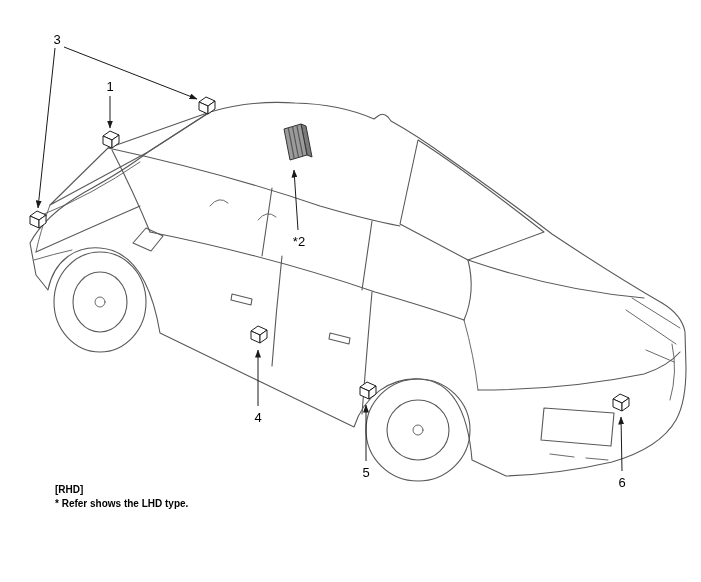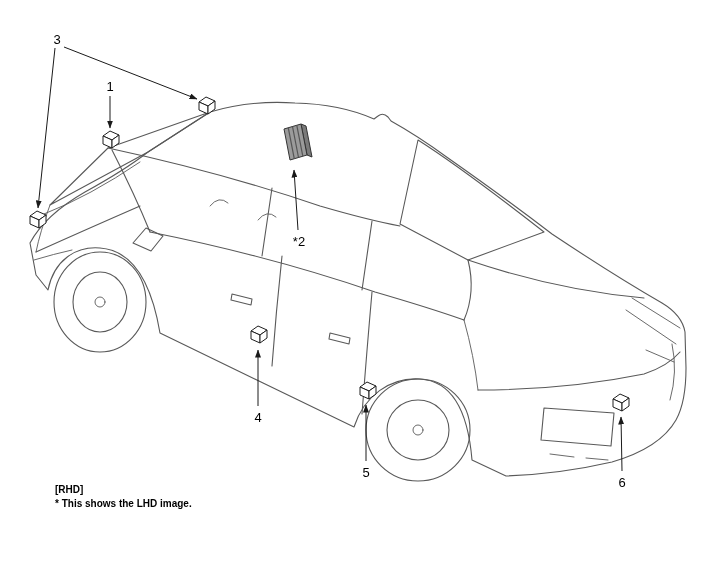--- a/index.html
+++ b/index.html
@@ -136,16 +136,16 @@
       <text class="callout-label" text-anchor="middle" x="110" y="91">1</text>
       <text class="callout-label" text-anchor="middle" x="299" y="246">*2</text>
       <text class="callout-label" text-anchor="middle" x="258" y="422">4</text>
       <text class="callout-label" text-anchor="middle" x="366" y="477">5</text>
       <text class="callout-label" text-anchor="middle" x="622" y="487">6</text>
     </g>
   </svg>
 
   <div class="footnote">
     <div>[RHD]</div>
-    <div>* This shows the LHD image.</div>
+    <div>* Refer shows the LHD type.</div>
   </div>
 
 </div>
 
 </body></html>

